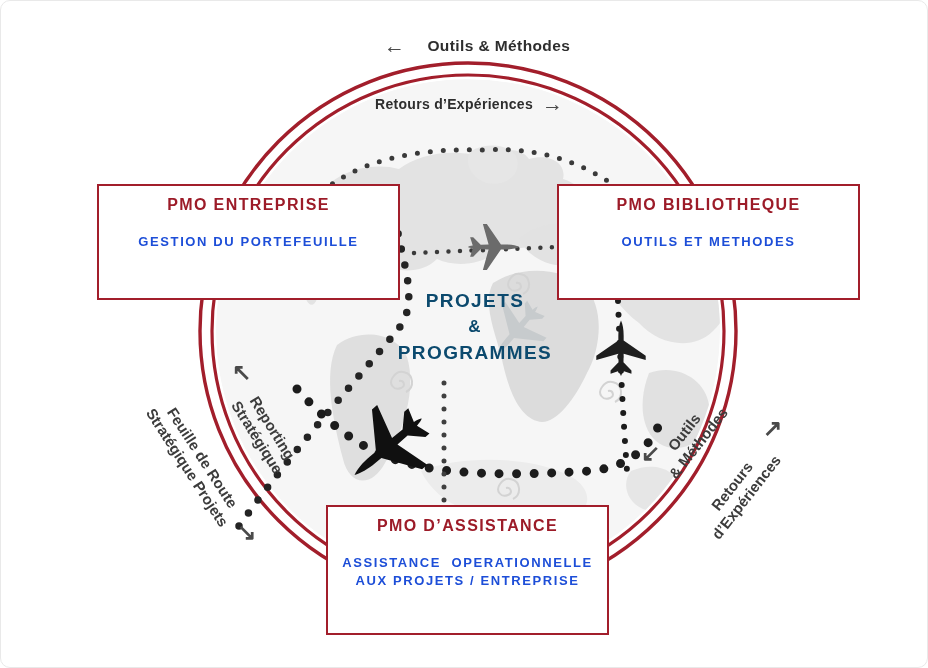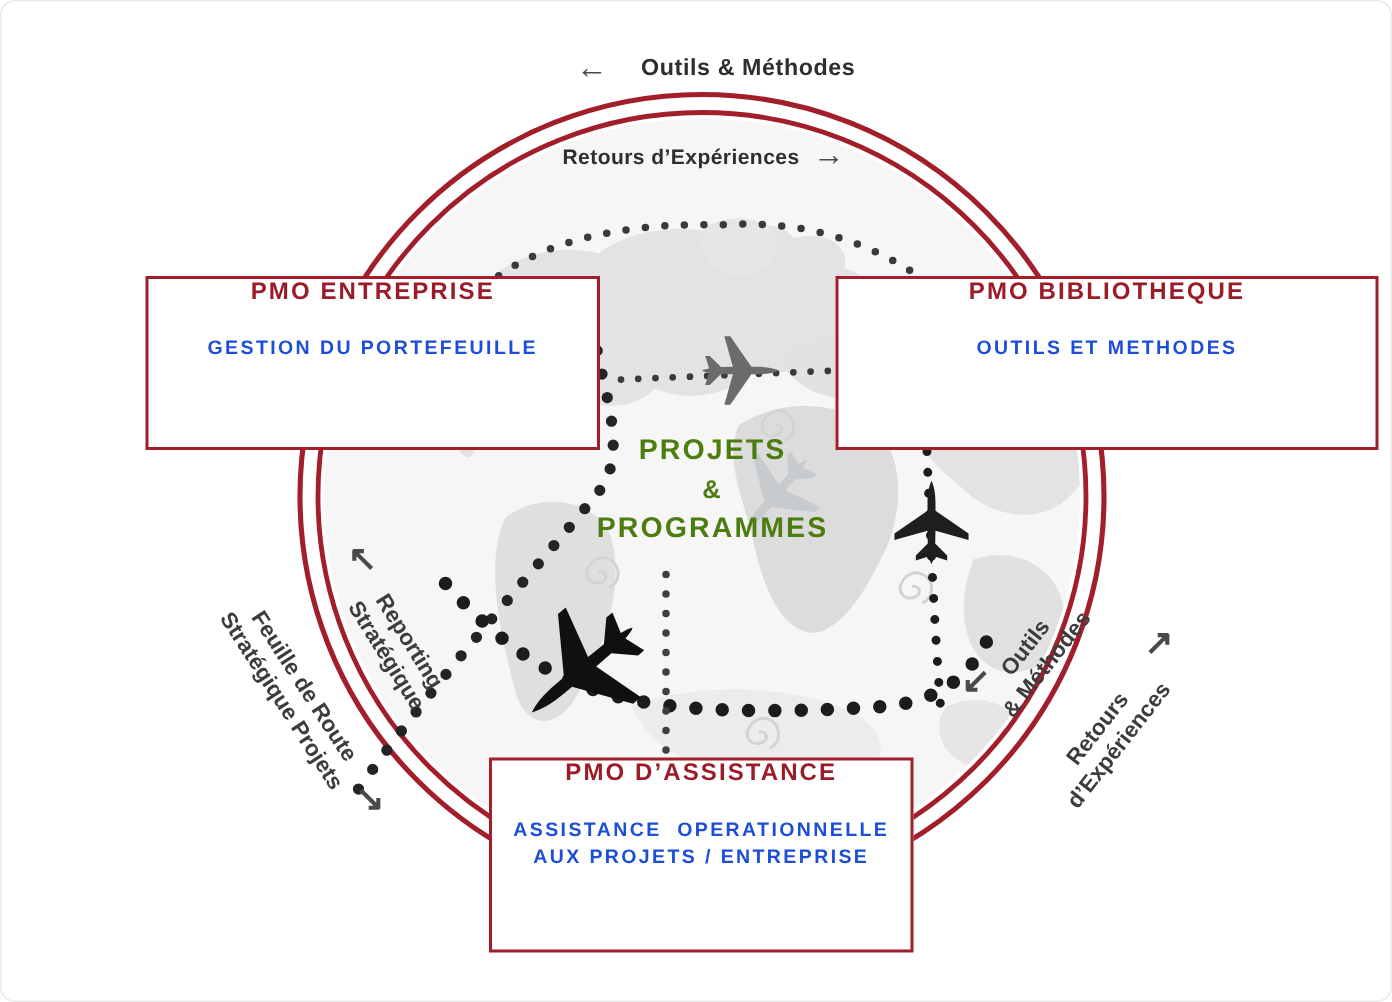--- a/index.html
+++ b/index.html
@@ -9,29 +9,29 @@
     font-family:"Liberation Sans", sans-serif;
   }
   .scene{position:absolute;left:0;top:0;}
   
   .flow{position:absolute;display:flex;align-items:center;font-weight:bold;color:#2e2e2e;white-space:nowrap;}
   .flow .arrow{font-size:21px;color:#4a4a4a;line-height:1;font-weight:bold;}
   #flow-top-outer{left:383px;top:34px;gap:22px;font-size:15.5px;letter-spacing:.4px;}
   #flow-top-inner{left:374px;top:92px;gap:9px;font-size:14px;letter-spacing:.3px;justify-content:space-between;}
   
   .box{position:absolute;background:#ffffff;border:2px solid #a21e2b;box-sizing:border-box;text-align:center;}
-  .box .title{font-weight:bold;font-size:16px;color:#9c1b28;letter-spacing:1.4px;text-align:center;}
+  .box .title{margin-top:10px;font-weight:bold;font-size:16px;color:#9c1b28;letter-spacing:1.4px;text-align:center;}
   .box .sub{margin-top:19px;font-size:13px;color:#1d4ed8;letter-spacing:1.6px;line-height:17.5px;font-weight:bold;}
   .box .sub div{white-space:pre;}
   #box-entreprise{left:96px;top:183px;width:303px;height:116px;}
-  #box-bibliotheque{left:556px;top:183px;width:362px;height:116px;}
+  #box-bibliotheque{left:556px;top:183px;width:303px;height:116px;}
   #box-assistance{left:325px;top:504px;width:283px;height:130px;}
   
   #center-label{position:absolute;left:374px;top:287px;width:200px;text-align:center;
-    color:#4d7c0f;font-weight:bold;font-size:19px;letter-spacing:1.4px;line-height:26px;}
+    color:#0c4a6e;font-weight:bold;font-size:19px;letter-spacing:1.4px;line-height:26px;}
   #center-label .amp{font-size:17px;}
   
   .rot{position:absolute;font-weight:bold;font-size:15px;line-height:17.5px;color:#3c3c3c;
     text-align:center;white-space:nowrap;}
   #rot-reporting{left:219px;top:414px;width:90px;transform:rotate(58deg);}
   #rot-feuille{left:124px;top:444px;width:140px;transform:rotate(57deg);}
   #rot-outils{left:647px;top:419px;width:86px;transform:rotate(-52deg);}
   #rot-retours{left:687px;top:473px;width:102px;transform:rotate(-52deg);}
   .diag-arrow{position:absolute;font-size:23px;font-weight:bold;color:#4a4a4a;line-height:1;}
   #arrow-up-left{left:231px;top:360px;}

